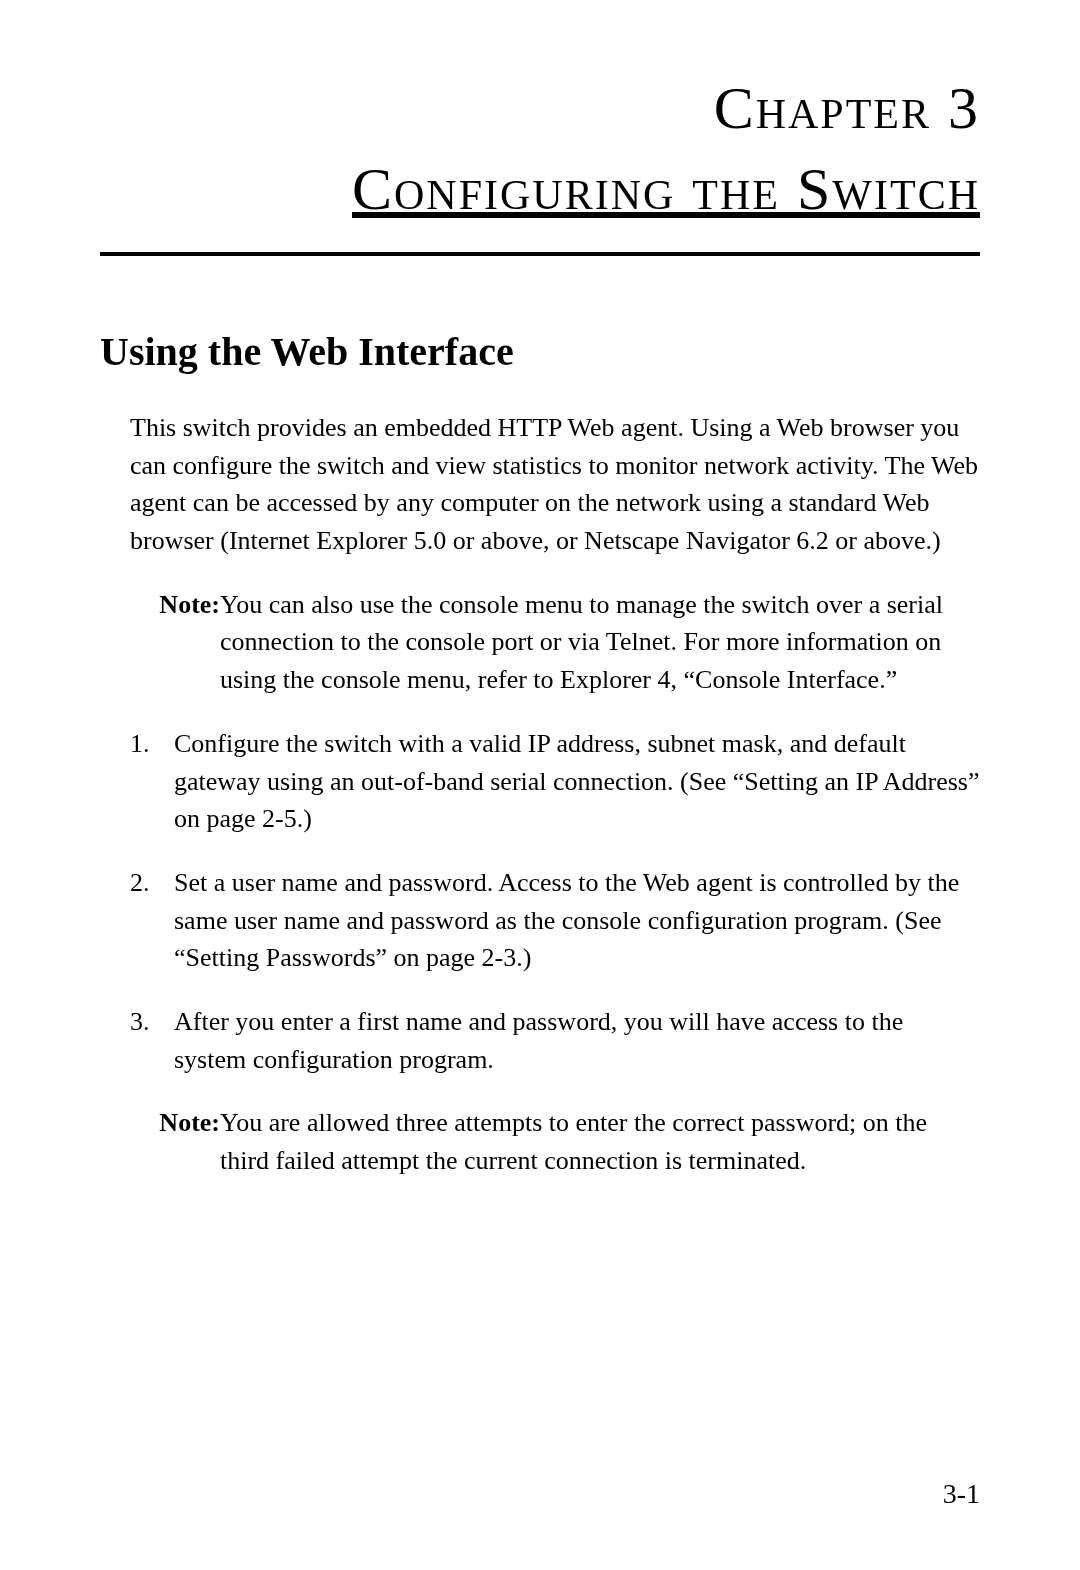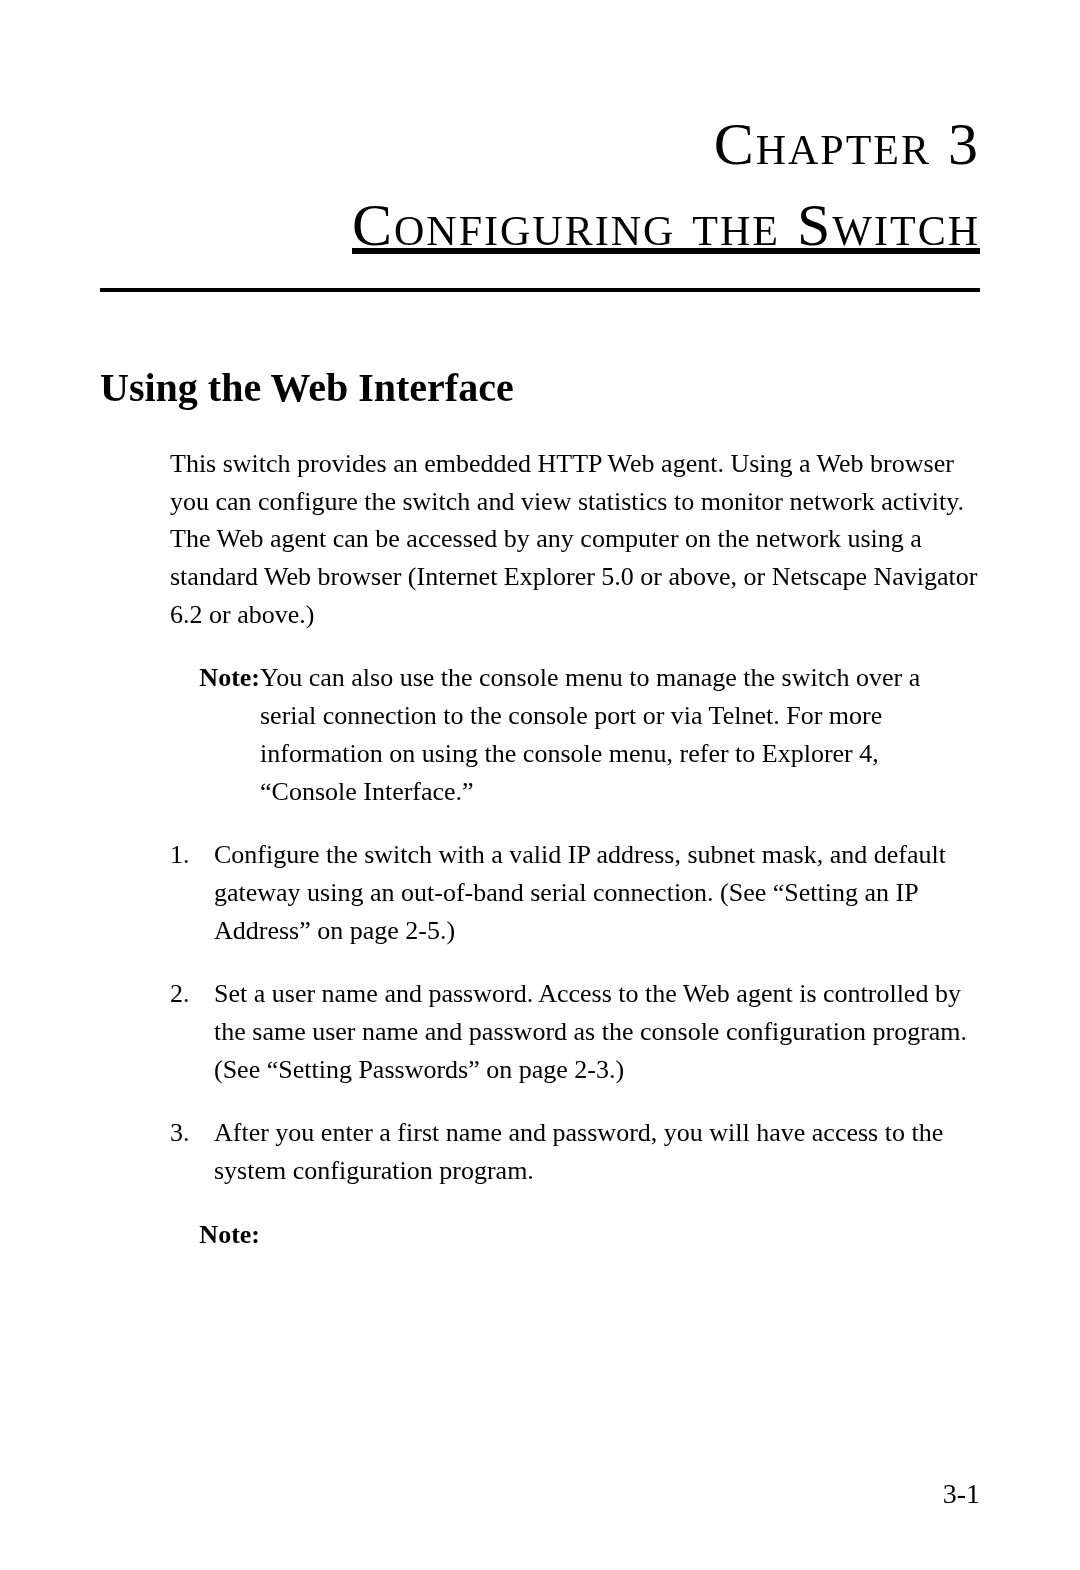--- a/index.html
+++ b/index.html
@@ -6,21 +6,21 @@
       margin: 0;
       padding: 0;
       width: 1080px;
       height: 1570px;
       background: #ffffff;
       font-family: Garamond, Georgia, 'Times New Roman', serif;
       color: #000000;
       position: relative;
     }
     .page {
-      padding: 110px 100px 0 100px;
+      padding: 74px 100px 0 100px;
     }
     .chapter-number {
       text-align: right;
       font-size: 60px;
       font-weight: normal;
       font-variant: small-caps;
       margin-bottom: 12px;
       letter-spacing: 2px;
     }
     .chapter-title {
@@ -37,21 +37,21 @@
       border-top: 4px solid #000;
       margin: 0 0 72px 0;
     }
     .section-heading {
       font-size: 40px;
       font-weight: bold;
       margin-bottom: 34px;
       margin-top: 32px;
     }
     .body-block {
-      margin-left: 70px;
+      margin-left: 30px;
       font-size: 26px;
       line-height: 1.45;
     }
     .para {
       margin-bottom: 26px;
     }
     .note-block {
       display: flex;
       margin-bottom: 26px;
     }
@@ -112,19 +112,20 @@
       <div class="ol-text">Set a user name and password. Access to the Web agent is controlled by the same user name and password as the console configuration program. (See “Setting Passwords” on page 2-3.)</div>
     </div>
 
     <div class="ol-item">
       <div class="ol-num">3.</div>
       <div class="ol-text">After you enter a first name and password, you will have access to the system configuration program.</div>
     </div>
 
     <div class="note-block">
       <div class="note-label">Note:</div>
+      <div class="note-text">You are allowed three attempts to enter the correct password; on the third failed attempt the current connection is terminated.</div>
     </div>
 
   </div>
 
 </div>
 
 <div class="page-number">3-1</div>
 
 </body></html>

